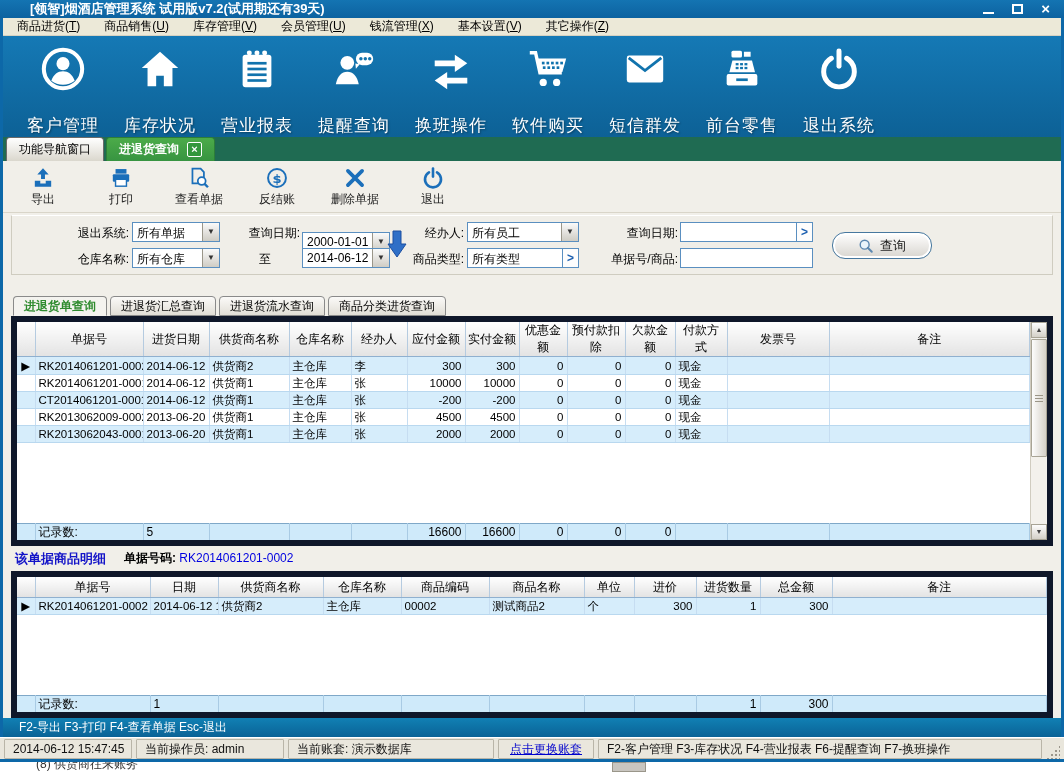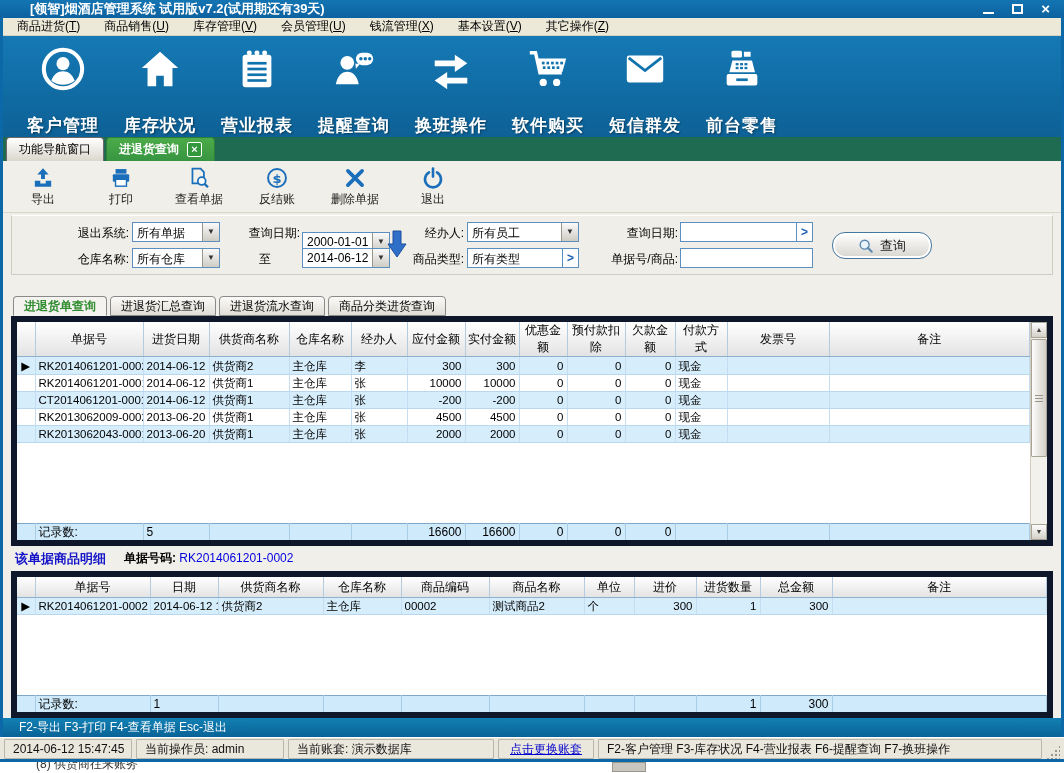--- a/index.html
+++ b/index.html
@@ -21,21 +21,21 @@
   .menubar { height:19px; background:#ece9d8; border-bottom:1px solid #d6d2c2; display:flex;
              align-items:center; gap:24px; padding-left:14px; font-size:12px; color:#000; }
   .menu-item u { text-decoration:underline; }
 
   
   .bigbar { height:109px; background:linear-gradient(#1579b5,#0d6196); display:flex; align-items:flex-start;
             padding:10px 0 0 16px; gap:9px; }
   .tb-item { width:88px; display:flex; flex-direction:column; align-items:center; color:#fff; }
   .tb-icon { width:46px; height:46px; color:#fff; }
   .tb-icon svg { width:46px; height:46px; }
-  .tb-label { margin-top:22px; font-size:17px; font-weight:bold; letter-spacing:1px;
+  .tb-label { margin-top:22px; font-size:17px; font-weight:normal; letter-spacing:1px;
               text-shadow:1px 1px 2px rgba(0,0,0,.4); white-space:nowrap; }
 
   
   .tabstrip { height:26px; background:#1f6b52; display:flex; align-items:flex-end; padding-left:3px; }
   .tab { height:24px; display:flex; align-items:center; padding:0 12px; font-size:12px;
          border:1px solid #6a6a6a; border-bottom:none; border-radius:4px 4px 0 0; margin-right:2px; }
   .tab.inactive { background:linear-gradient(#ffffff,#dad7cd); color:#000; }
   .tab.active { background:linear-gradient(#4cab49,#379441); color:#fff; font-weight:bold; border-color:#2d7e38; gap:8px; }
   .tab-close { width:15px; height:15px; background:#33973c; border:1px solid #fff; border-radius:2px;
                color:#fff; font-size:11px; font-weight:bold; line-height:13px; text-align:center; }
@@ -240,20 +240,27 @@
                 <rect x="11" y="8.9" width="1.5" height="1.2"></rect>
                 <rect x="13.3" y="8.9" width="1.5" height="1.2"></rect>
                 <rect x="8.7" y="10.9" width="1.5" height="1.2"></rect>
                 <rect x="11" y="10.9" width="1.5" height="1.2"></rect>
                 <rect x="13.3" y="10.9" width="1.5" height="1.2"></rect>
               </g>
               <rect x="4" y="14.6" width="16" height="6" rx="1" fill="currentColor"></rect>
               <rect x="9" y="16.9" width="6" height="1.4" fill="#1173ad"></rect>
             </svg></span>
      <span class="tb-label">前台零售</span>
+   </div>
+        <div class="tb-item">
+     <span class="tb-icon"><svg viewBox="0 0 24 24">
+              <path d="M8 6.4a8 8 0 1 0 8 0" fill="none" stroke="currentColor" stroke-width="2.6" stroke-linecap="round"></path>
+              <line x1="12" y1="2.6" x2="12" y2="10.6" stroke="currentColor" stroke-width="2.6" stroke-linecap="round"></line>
+            </svg></span>
+     <span class="tb-label">退出系统</span>
    </div>
       </div>
 
     <div class="tabstrip" id="tabstrip">
         <div class="tab inactive">
      <span>功能导航窗口</span>
 
    </div>
         <div class="tab active">
      <span>进退货查询</span>

